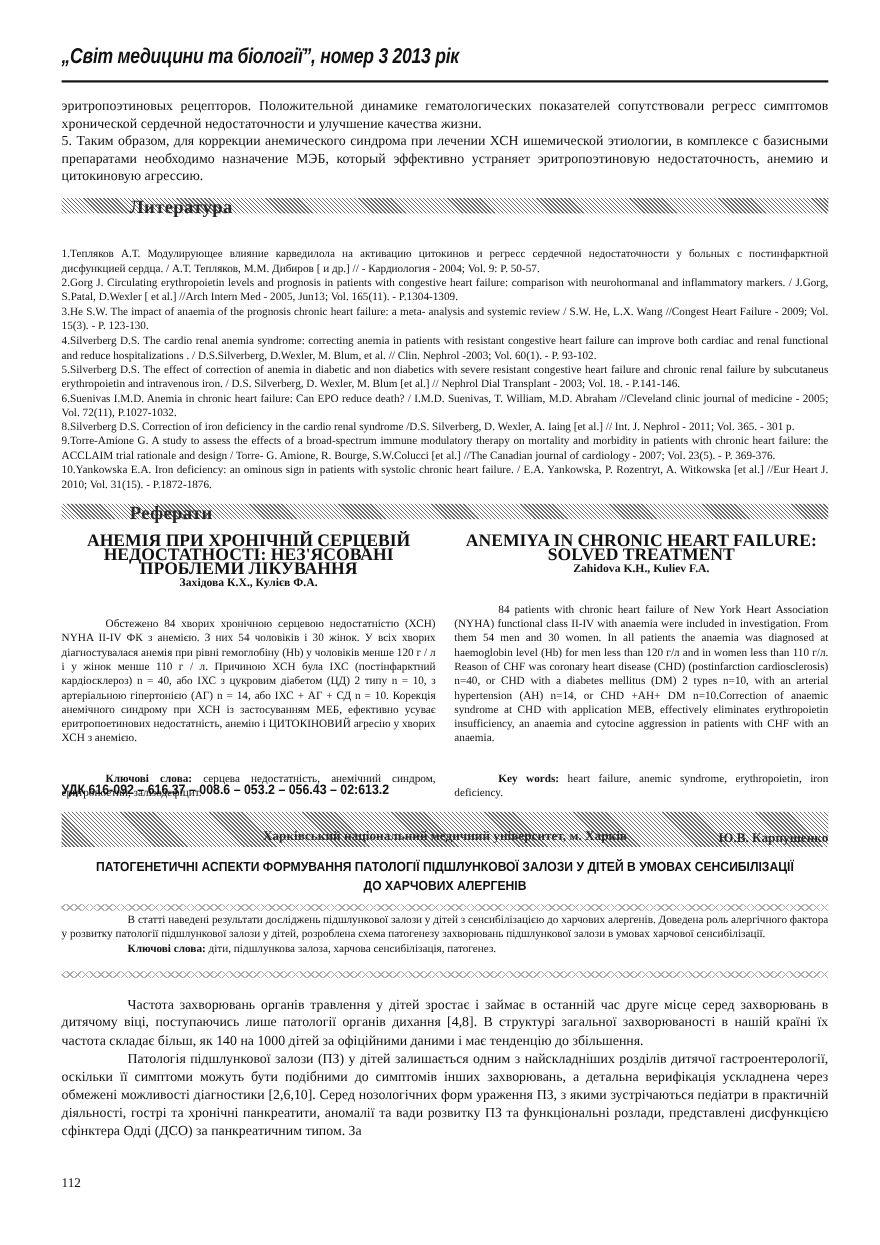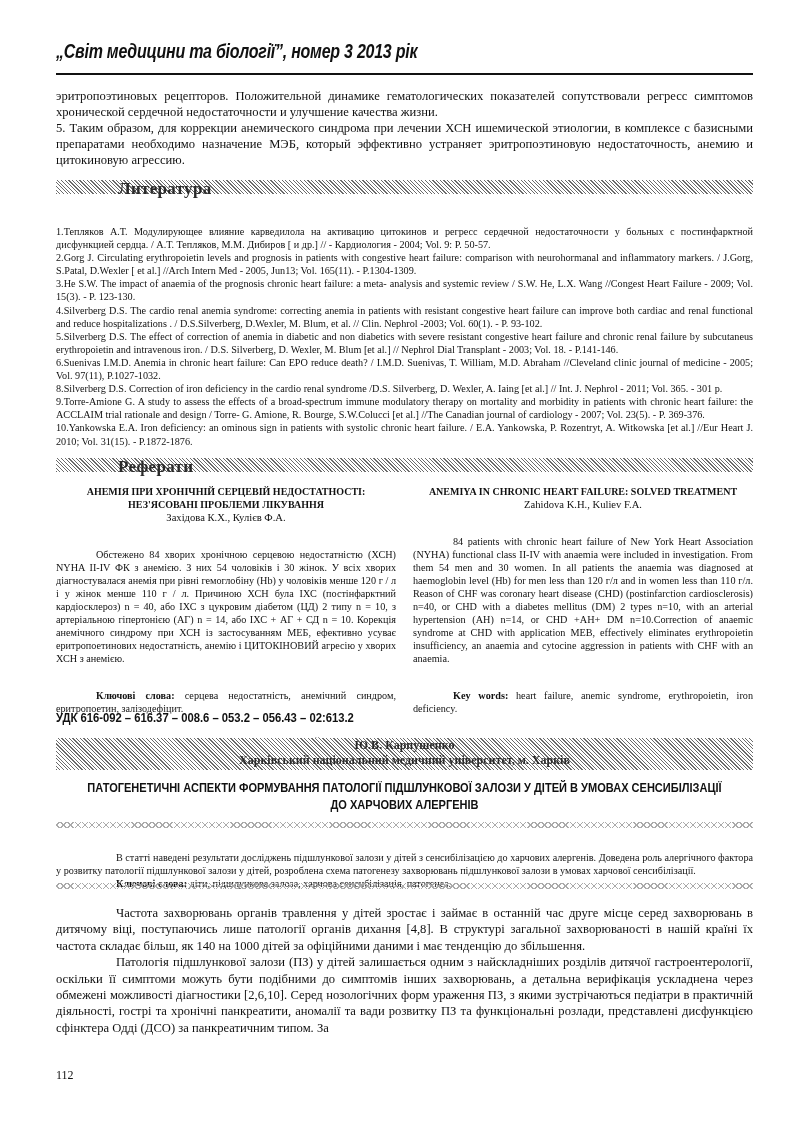--- a/index.html
+++ b/index.html
@@ -34,41 +34,41 @@
     .lit-band .hatch-title { left: 62px; top: -1px; }
     .ref-band { top: 458px; height: 14px; }
     .ref-band .hatch-title { left: 62px; top: -1px; }
 
     .refs { position: absolute; left: 56px; top: 213px; width: 697px; font-size: 10.2px; line-height: 13.1px; text-align: justify; margin-top: 12px; }
     .refs div { margin: 0; }
 
     .col { position: absolute; top: 485px; width: 340px; font-size: 10.2px; line-height: 13px; text-align: justify; }
     .col-left { left: 56px; }
     .col-right { left: 413px; }
-    .col h3 { margin: 0; font-size: 10px; line-height: 13px; text-align: center; font-weight: bold; }
-    .col .authors { text-align: center; font-weight: normal; font-size: 10.6px; }
+    .col h3 { margin: 0; font-size: 16px; line-height: 13px; text-align: center; font-weight: bold; }
+    .col .authors { text-align: center; font-weight: bold; font-size: 10.6px; }
     .col .indent { text-indent: 40px; margin-top: 24px; }
     .col .right { text-align: right; margin-top: 20px; }
 
     .udk { position: absolute; left: 56px; top: 711px; font-weight: bold; font-size: 12.5px; font-family: "Liberation Sans", sans-serif; transform: scaleX(0.9); transform-origin: left top; white-space: nowrap; }
 
     .author-band { top: 738px; height: 32px; }
     .author-band .line { position: absolute; left: 0; width: 100%; text-align: center; font-weight: bold; font-size: 12px; color: #2a2a2a; }
-    .author-band .l1 { top: 0px; }
+    .author-band .l1 { top: 16px; text-align: right; }
     .author-band .l2 { top: 15px; }
 
     .article-title { position: absolute; left: 56px; top: 780px; width: 697px; text-align: center; font-weight: bold; font-size: 12px; line-height: 17px; font-family: "Liberation Sans", sans-serif; }
     .article-title span { display: inline-block; transform: scaleX(0.92); }
 
     .wave { position: absolute; left: 56px; width: 697px; height: 6px; background-image: repeating-linear-gradient(135deg, transparent 0 2px, #aaa 2px 3px, transparent 3px 5px), repeating-linear-gradient(45deg, transparent 0 2px, #aaa 2px 3px, transparent 3px 5px); }
     .wave-top { top: 822px; }
     .wave-bottom { top: 883px; }
 
     .abstract { position: absolute; left: 56px; top: 830px; width: 697px; font-size: 10.2px; line-height: 13px; text-align: justify; }
-    .abstract .indent { text-indent: 60px; margin-top: 21px; }
+    .abstract .indent { text-indent: 60px; }
     .abstract .kw { padding-left: 60px; }
 
     .body-text { position: absolute; left: 56px; top: 905px; width: 697px; font-size: 12.6px; line-height: 16.4px; text-align: justify; }
     .body-text .indent { text-indent: 60px; }
 
     .page-num { position: absolute; left: 56px; top: 1068px; font-size: 12px; }
     b { font-weight: bold; font-family: Liberation Serif, serif; }
   </style>
 </head>
 <body>
@@ -84,21 +84,21 @@
 <div class="hatch lit-band">
   <span class="hatch-title">Литература</span>
 </div>
 
 <div class="refs">
   <div>1.Тепляков А.Т. Модулирующее влияние карведилола на активацию цитокинов и регресс сердечной недостаточности у больных с постинфарктной дисфункцией сердца. / А.Т. Тепляков, М.М. Дибиров [ и др.] // - Кардиология - 2004; Vol.  9: P. 50-57.</div>
   <div>2.Gorg J. Circulating erythropoietin levels and prognosis in patients with congestive heart failure: comparison with neurohormanal and inflammatory markers. / J.Gorg, S.Patal, D.Wexler [ et al.] //Arch Intern Med - 2005,  Jun13; Vol.  165(11). - P.1304-1309.</div>
   <div>3.He S.W. The impact of anaemia of the prognosis chronic heart failure: a meta- analysis and systemic review / S.W. He, L.X. Wang //Congest Heart Failure - 2009; Vol.  15(3). - P. 123-130.</div>
   <div>4.Silverberg D.S. The cardio renal anemia syndrome: correcting anemia in patients with resistant congestive heart failure can improve both cardiac and renal functional and reduce hospitalizations . / D.S.Silverberg, D.Wexler, M. Blum, et al. // Clin. Nephrol -2003; Vol.  60(1). - P. 93-102.</div>
   <div>5.Silverberg D.S. The effect of correction of anemia in diabetic and non diabetics with severe resistant  congestive  heart failure  and chronic renal failure by subcutaneus erythropoietin and intravenous iron.  / D.S. Silverberg, D. Wexler, M. Blum [et al.] // Nephrol Dial Transplant - 2003; Vol. 18. - P.141-146.</div>
-  <div>6.Suenivas I.M.D. Anemia in chronic heart failure: Can EPO reduce death? / I.M.D. Suenivas, T. William, M.D. Abraham //Cleveland clinic journal of medicine - 2005; Vol.  97(11), P.1027-1032.</div>
+  <div>6.Suenivas I.M.D. Anemia in chronic heart failure: Can EPO reduce death? / I.M.D. Suenivas, T. William, M.D. Abraham //Cleveland clinic journal of medicine - 2005; Vol.  72(11), P.1027-1032.</div>
   <div>8.Silverberg D.S. Correction of iron deficiency in the cardio renal syndrome /D.S. Silverberg, D. Wexler, A. Iaing [et al.] // Int. J. Nephrol - 2011; Vol. 365. - 301 p.</div>
   <div>9.Torre-Amione G. A study to assess the effects of a broad-spectrum  immune modulatory therapy on mortality and morbidity in patients with chronic heart failure: the ACCLAIM trial rationale and design / Torre- G. Amione, R. Bourge,  S.W.Colucci [et al.] //The Canadian journal of cardiology - 2007; Vol.  23(5). - P. 369-376.</div>
   <div>10.Yankowska E.A. Iron deficiency: an ominous sign in patients with systolic chronic heart failure. / E.A. Yankowska, P. Rozentryt, A. Witkowska [et al.] //Eur Heart J. 2010; Vol.  31(15). - P.1872-1876.</div>
 </div>
 
 <div class="hatch ref-band">
   <span class="hatch-title">Реферати</span>
 </div>
 
 <div class="col col-left">

